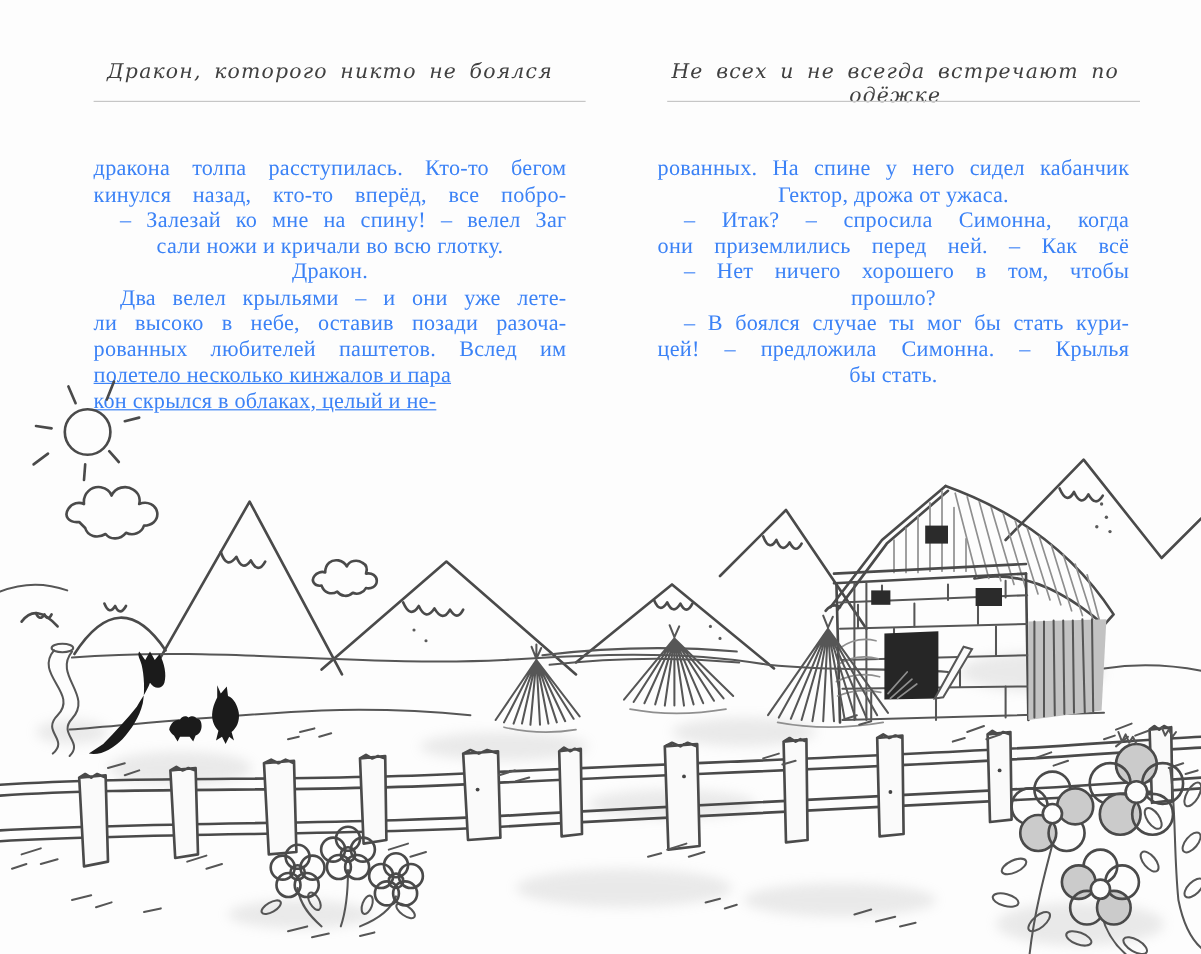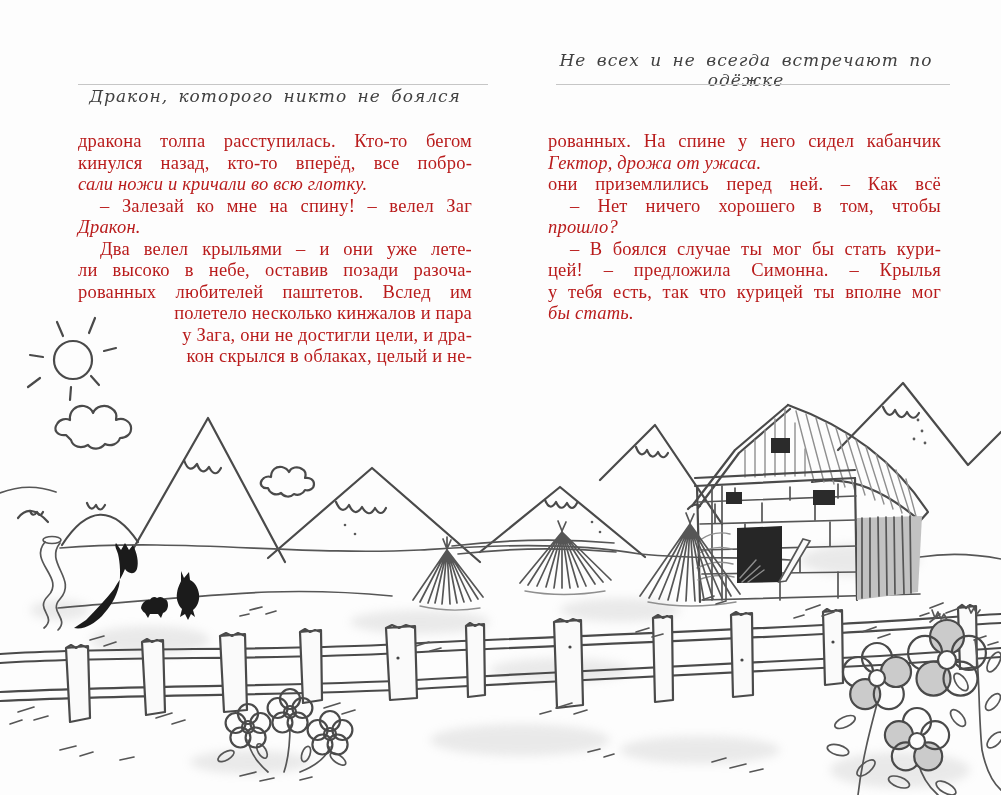--- a/index.html
+++ b/index.html
@@ -2,33 +2,33 @@
 <html><head>
 <meta charset="utf-8">
 <style>
   html,body{margin:0;padding:0;}
   body{width:1001px;height:795px;position:relative;background:#fdfdfd;overflow:hidden;
        font-family:"Liberation Serif",serif;}
   .spread{position:absolute;inset:0;}
   .running-header{position:absolute;top:50px;height:24px;text-align:center;
        font-family:"DejaVu Serif",serif;font-style:italic;font-size:17px;color:#404040;
        letter-spacing:1px;word-spacing:4px;}
-  .hdr-left{left:78px;width:394px;margin-top:36px;}
+  .hdr-left{left:78px;width:394px;}
   .hdr-right{left:548px;width:396px;}
   .hdr-rule{position:absolute;top:84px;height:0;border-top:1.5px solid #c6c6c6;}
   .rule-left{left:78px;width:410px;}
   .rule-right{left:556px;width:394px;}
-  .bodytext{position:absolute;top:131px;font-size:18.5px;line-height:21.5px;color:#b91c1c;
+  .bodytext{position:absolute;top:131px;font-size:18.5px;line-height:21.5px;color:#3b82f6;
        letter-spacing:.2px;}
   .col-left{left:78px;width:394px;}
   .col-right{left:548px;width:393px;}
   .ln{min-height:21.5px;}
   .j{text-align:justify;text-align-last:justify;}
-  .l{text-align:left;font-style:italic;}
-  .r{text-align:right;}
+  .l{text-align:center;}
+  .r{text-align:left;text-decoration:underline;}
   .in{padding-left:22px;}
   .illus{position:absolute;left:0;top:310px;width:1001px;height:485px;}
   .s{stroke:#4a4a4a;fill:none;stroke-width:2.2;stroke-linecap:round;stroke-linejoin:round;}
   .s1{stroke:#565656;fill:none;stroke-width:1.7;stroke-linecap:round;}
   .sl{stroke:#8f8f8f;fill:none;stroke-width:1.4;stroke-linecap:round;}
   .dark{fill:#1b1b1b;stroke:none;}
   .paperfill{fill:#fafafa;}
 </style>
 </head>
 <body>
@@ -36,40 +36,39 @@
 <div class="spread">
 
   <div class="running-header hdr-left">Дракон, которого никто не боялся</div>
   <div class="running-header hdr-right">Не всех и не всегда встречают по одёжке</div>
   <div class="hdr-rule rule-left"></div>
   <div class="hdr-rule rule-right"></div>
 
   <div class="bodytext col-left">
     <div class="ln j">дракона толпа расступилась. Кто-то бегом</div>
     <div class="ln j">кинулся назад, кто-то вперёд, все побро-</div>
+    <div class="ln j in">– Залезай ко мне на спину! – велел Заг</div>
     <div class="ln l">сали ножи и кричали во всю глотку.</div>
-    <div class="ln j in">– Залезай ко мне на спину! – велел Заг</div>
     <div class="ln l">Дракон.</div>
     <div class="ln j in">Два велел крыльями – и они уже лете-</div>
     <div class="ln j">ли высоко в небе, оставив позади разоча-</div>
     <div class="ln j">рованных любителей паштетов. Вслед им</div>
     <div class="ln r">полетело несколько кинжалов и пара</div>
-    <div class="ln r">у Зага, они не достигли цели, и дра-</div>
     <div class="ln r">кон скрылся в облаках, целый и не-</div>
   </div>
 
   <div class="bodytext col-right">
     <div class="ln j">рованных. На спине у него сидел кабанчик</div>
     <div class="ln l">Гектор, дрожа от ужаса.</div>
+    <div class="ln j in">– Итак? – спросила Симонна, когда</div>
     <div class="ln j">они приземлились перед ней. – Как всё</div>
     <div class="ln j in">– Нет ничего хорошего в том, чтобы</div>
     <div class="ln l">прошло?</div>
     <div class="ln j in">– В боялся случае ты мог бы стать кури-</div>
     <div class="ln j">цей! – предложила Симонна. – Крылья</div>
-    <div class="ln j">у тебя есть, так что курицей ты вполне мог</div>
     <div class="ln l">бы стать.</div>
   </div>
 
   <svg class="illus" viewBox="0 0 1001 485">
     <defs>
         <filter id="soft" x="-50%" y="-50%" width="200%" height="200%">
           <feGaussianBlur stdDeviation="5"></feGaussianBlur>
         </filter>
       </defs>
 

